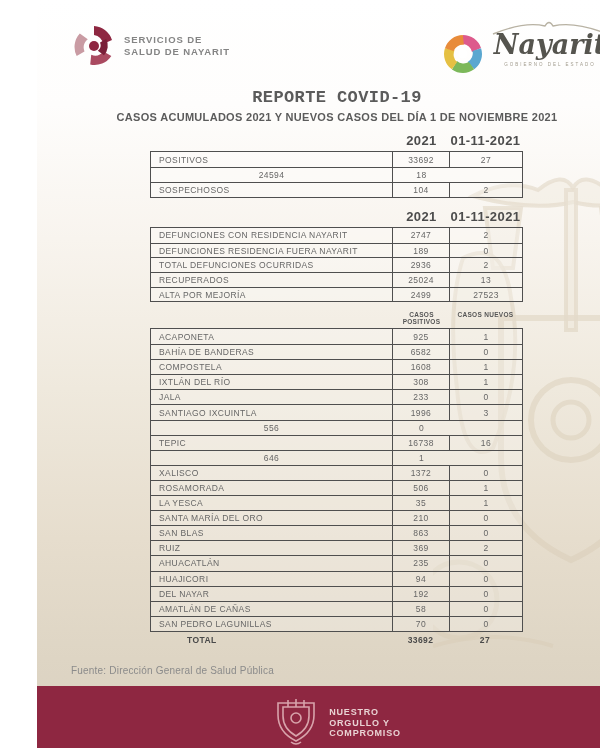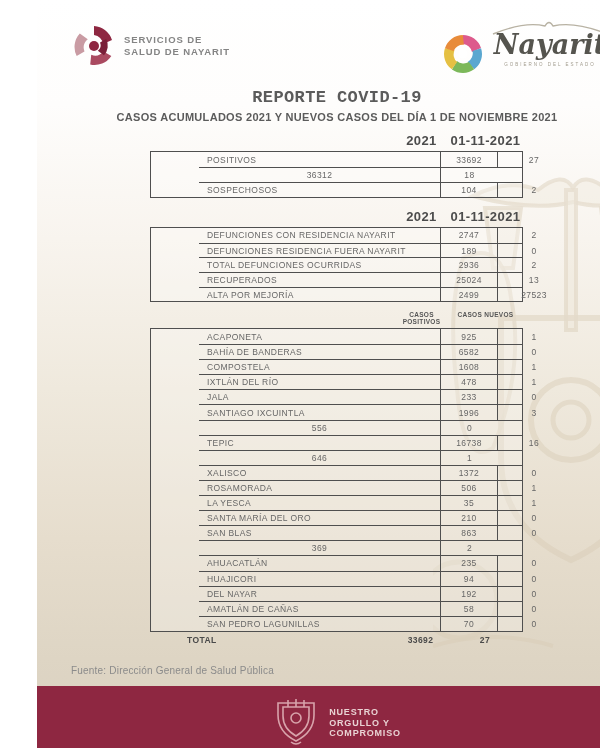--- a/index.html
+++ b/index.html
@@ -25,21 +25,21 @@
   .title { position:absolute; left:0; top:88px; width:600px; text-align:center; color:#5b5b5b; font-weight:bold; }
   .title-l1 { font-size:17px; letter-spacing:.4px; margin-bottom:4px;font-family:Liberation Mono, monospace; }
   .title-l2 { font-size:11px; letter-spacing:.3px; }
 
   
   .block { position:absolute; left:113px; width:373px; }
   .thead { display:grid; grid-template-columns:243px 57px 71px; margin-bottom:3px; }
   .thead .hc { text-align:center; font-weight:bold; color:#4c4c4c; }
   .thead.big .hc { font-size:13px; letter-spacing:.4px; }
   .thead.small .hc { font-size:6.5px; letter-spacing:.3px; color:#565656; }
-  .tbody { border:1px solid #4f4f4f; background:rgba(255,255,255,.25);padding-left:48px; }
+  .tbody { border:1px solid #4f4f4f; background:rgba(255,255,255,.25); }
   .trow { display:grid; grid-template-columns:242px 57px 72px; align-items:center; }
   .trow + .trow { border-top:1px solid #4f4f4f; }
   .c1 { padding-left:8px; border-right:1px solid #4f4f4f; height:100%; display:flex; align-items:center; }
   .c2 { border-right:1px solid #4f4f4f; text-align:center; height:100%; display:flex; align-items:center; justify-content:center; }
   .c3 { text-align:center; }
   .trow > div { font-size:8.5px; color:#666; letter-spacing:.4px; }
   .rows-summary .trow { height:15px; }
   .rows-deaths .trow { height:14.7px; }
   .rows-muni .trow { height:15.1px; }
   .total-row { display:grid; grid-template-columns:242px 57px 72px; margin-top:2px; height:13px; align-items:center; }
@@ -122,21 +122,21 @@
     </div>
     <div class="tbody rows-summary">
 
         <div class="trow">
           <div class="c1">POSITIVOS</div>
           <div class="c2">33692</div>
           <div class="c3">27</div>
         </div>
 
         <div class="trow">
-          <div class="c2">36312</div>
+          <div class="c2">24594</div>
           <div class="c3">18</div>
         </div>
 
         <div class="trow">
           <div class="c1">SOSPECHOSOS</div>
           <div class="c2">104</div>
           <div class="c3">2</div>
         </div>
 
     </div>
@@ -204,21 +204,21 @@
         </div>
 
         <div class="trow">
           <div class="c1">COMPOSTELA</div>
           <div class="c2">1608</div>
           <div class="c3">1</div>
         </div>
 
         <div class="trow">
           <div class="c1">IXTLÁN DEL RÍO</div>
-          <div class="c2">478</div>
+          <div class="c2">308</div>
           <div class="c3">1</div>
         </div>
 
         <div class="trow">
           <div class="c1">JALA</div>
           <div class="c2">233</div>
           <div class="c3">0</div>
         </div>
 
         <div class="trow">
@@ -267,20 +267,21 @@
           <div class="c3">0</div>
         </div>
 
         <div class="trow">
           <div class="c1">SAN BLAS</div>
           <div class="c2">863</div>
           <div class="c3">0</div>
         </div>
 
         <div class="trow">
+          <div class="c1">RUIZ</div>
           <div class="c2">369</div>
           <div class="c3">2</div>
         </div>
 
         <div class="trow">
           <div class="c1">AHUACATLÁN</div>
           <div class="c2">235</div>
           <div class="c3">0</div>
         </div>
 

